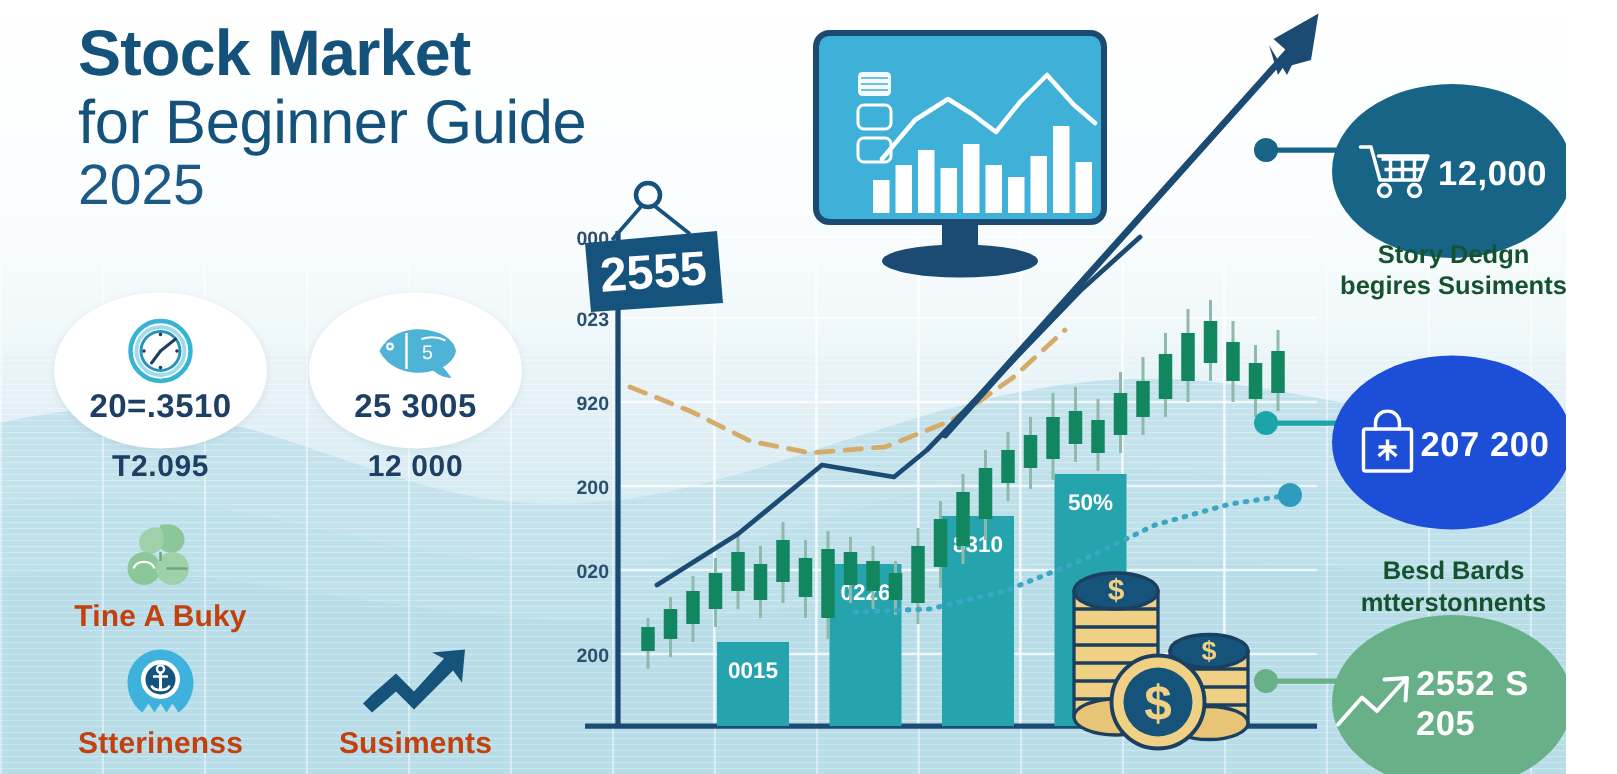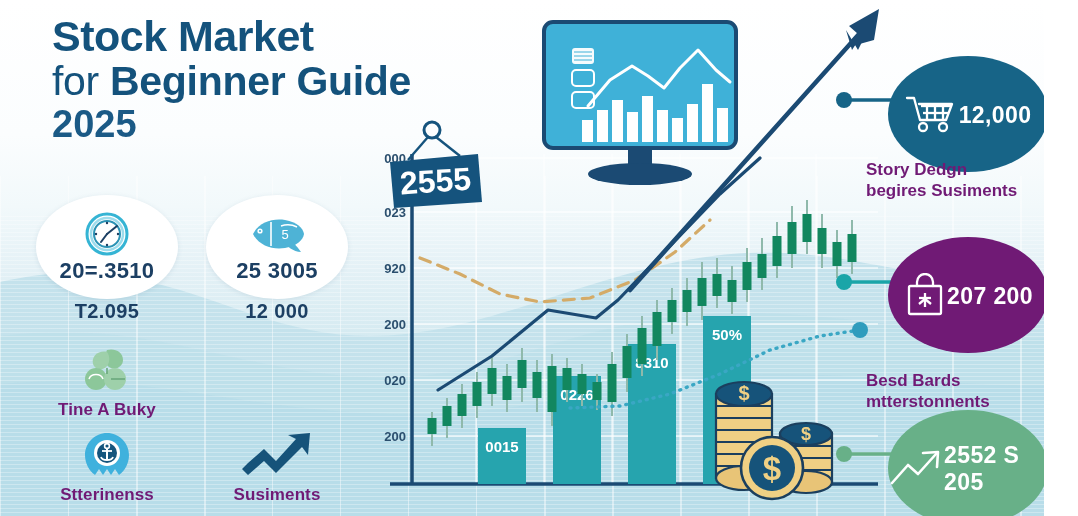--- a/index.html
+++ b/index.html
@@ -28,22 +28,22 @@
     position:absolute; left:0; right:0; bottom:0; height:340px;
     background: repeating-linear-gradient(90deg, rgba(255,255,255,0.45) 0px, rgba(255,255,255,0.45) 1.5px, rgba(255,255,255,0) 1.5px, rgba(255,255,255,0) 68px);
     pointer-events:none;
   }
 
   
   .title-block { position:absolute; left:52px; top:14px; width:470px; z-index:12; }
   .t-line1 { font-size:43px; font-weight:bold; color:#14527c; letter-spacing:-0.5px; line-height:1.04; }
   .t-line2 { font-size:41px; line-height:1.08; color:#14527c; letter-spacing:-0.3px; }
   .t-line2 .thin { font-weight:400; }
-  .t-line2 .bold { font-weight:bold; }
-  .t-line3 { font-size:38px; font-weight:700; color:#1b5a86; line-height:1.12; letter-spacing:0px; }
+  .t-line2 .bold { font-weight:normal; }
+  .t-line3 { font-size:38px; font-weight:400; color:#1b5a86; line-height:1.12; letter-spacing:0px; }
 
   
   .stat-oval {
     position:absolute; width:142px; height:104px; border-radius:50%;
     background:#ffffff; box-shadow:0 1px 5px rgba(60,110,140,0.13);
     display:flex; flex-direction:column; align-items:center; justify-content:center;
     z-index:10;
   }
   .stat-oval .ic { height:46px; display:flex; align-items:center; justify-content:center; }
   .stat-oval .val { font-size:22px; font-weight:bold; color:#1c3f63; letter-spacing:0.3px; margin-top:1px; }
@@ -53,21 +53,21 @@
   .sub-val {
     position:absolute; font-size:20px; font-weight:bold; color:#1c3f63; z-index:10;
     letter-spacing:0.4px; text-align:center; width:150px;
   }
   .sub-1 { left:32px; top:300px; }
   .sub-2 { left:202px; top:300px; }
 
   
   .icon-cell { position:absolute; width:150px; text-align:center; z-index:10; }
   .icon-cell .glyph { height:54px; display:flex; align-items:flex-end; justify-content:center; }
-  .icon-cell .lbl { font-size:17px; font-weight:bold; color:#701a75; margin-top:6px; letter-spacing:0.1px; }
+  .icon-cell .lbl { font-size:20px; font-weight:bold; color:#c2410c; margin-top:6px; letter-spacing:0.1px; }
   .cell-1 { left:32px; top:340px; }
   .cell-2 { left:202px; top:340px; }
   .cell-3 { left:32px; top:425px; }
   .cell-4 { left:202px; top:425px; }
 
   
   .sign { position:absolute; left:378px; top:118px; z-index:11; }
 
   
   .monitor { position:absolute; left:540px; top:18px; z-index:11; }
@@ -80,26 +80,26 @@
 
   
   .badge {
     position:absolute; width:160px; height:116px; border-radius:50%;
     display:flex; align-items:center; justify-content:center;
     z-index:14;
   }
   .badge .bic { height:48px; display:flex; align-items:center; justify-content:center; }
   .badge .bval { color:#ffffff; font-weight:bold; font-size:23px; letter-spacing:0.4px; margin-top:2px; }
   .badge-1 { left:888px; top:56px;  background:#176487; }
-  .badge-2 { left:888px; top:237px; background:#701a75; }
+  .badge-2 { left:888px; top:237px; background:#1d4ed8; }
   .badge-3 { left:888px; top:410px; background:#68b088; }
 
   .badge-cap {
-    position:absolute; width:206px; text-align:left; z-index:14;
-    font-size:17px; font-weight:bold; color:#701a75; line-height:1.22;
+    position:absolute; width:206px; text-align:center; z-index:14;
+    font-size:17px; font-weight:bold; color:#14532d; line-height:1.22;
   }
   .cap-1 { left:866px; top:160px; }
   .cap-2 { left:866px; top:341px;margin-top:30px; }
 
   .connector { position:absolute; z-index:13; }
   .conn-1 { left:836px; top:90px; }
   .conn-2 { left:836px; top:272px; }
   .conn-3 { left:836px; top:444px; }
 
   .big-arrow { position:absolute; left:600px; top:0px; z-index:12; }

